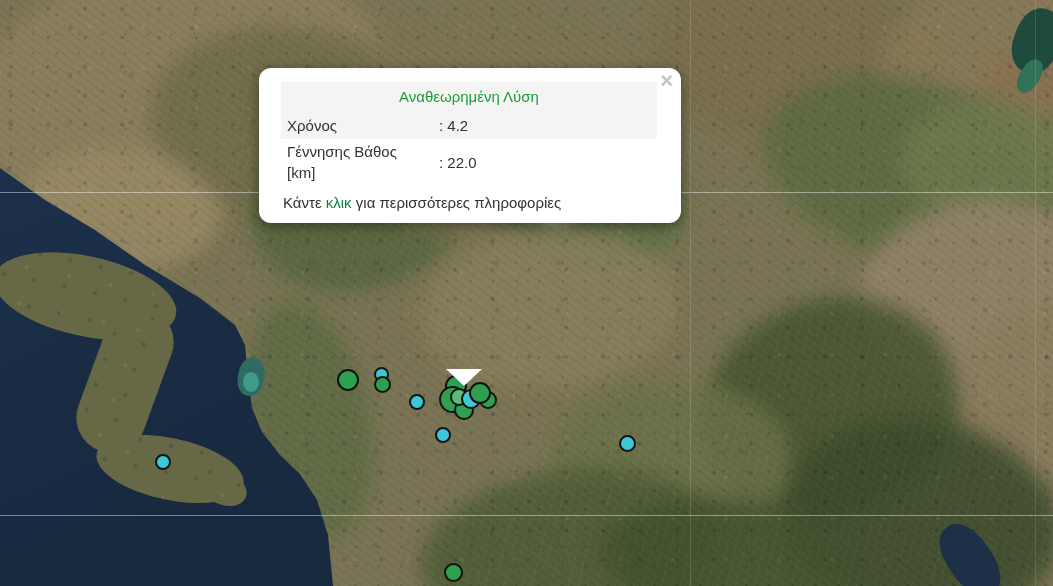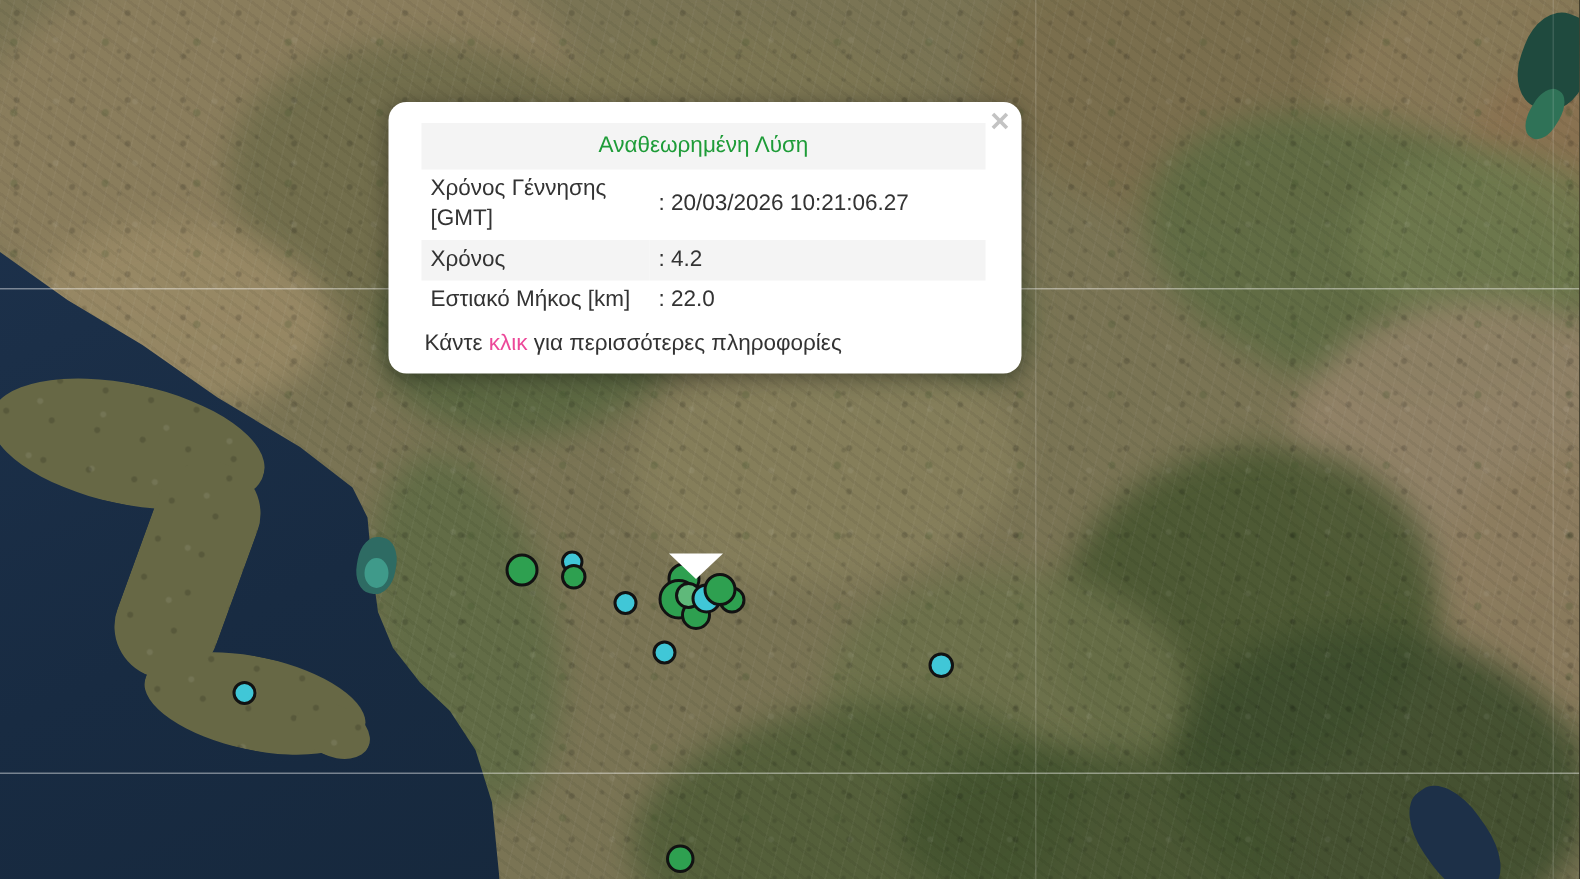--- a/index.html
+++ b/index.html
@@ -123,31 +123,27 @@
 
   <div class="popup">
     <button class="popup-close">×</button>
     <table class="info">
       <thead>
         <tr class="shade">
           <th colspan="2" id="popup-title" style="color: rgb(30, 156, 56);">Αναθεωρημένη Λύση</th>
         </tr>
       </thead>
       <tbody id="popup-rows">
-          <tr>
-            <td class="lbl">Χρόνος Γέννησης [GMT]</td>
-            <td>: 20/03/2026 10:21:06.27</td>
-          </tr>
           <tr class="shade">
             <td class="lbl">Χρόνος</td>
             <td>: 4.2</td>
           </tr>
           <tr>
-            <td class="lbl">Εστιακό Μήκος [km]</td>
+            <td class="lbl">Γέννησης Βάθος [km]</td>
             <td>: 22.0</td>
           </tr>
         </tbody>
     </table>
-    <p class="popup-footer"><span>Κάντε </span><a id="popup-link" style="color: #ec4899;">κλικ</a><span> για περισσότερες πληροφορίες</span></p>
+    <p class="popup-footer"><span>Κάντε </span><a id="popup-link" style="color: #15803d;">κλικ</a><span> για περισσότερες πληροφορίες</span></p>
   </div>
   <div class="popup-tail"></div>
 
 </div>
 
 </body></html>

